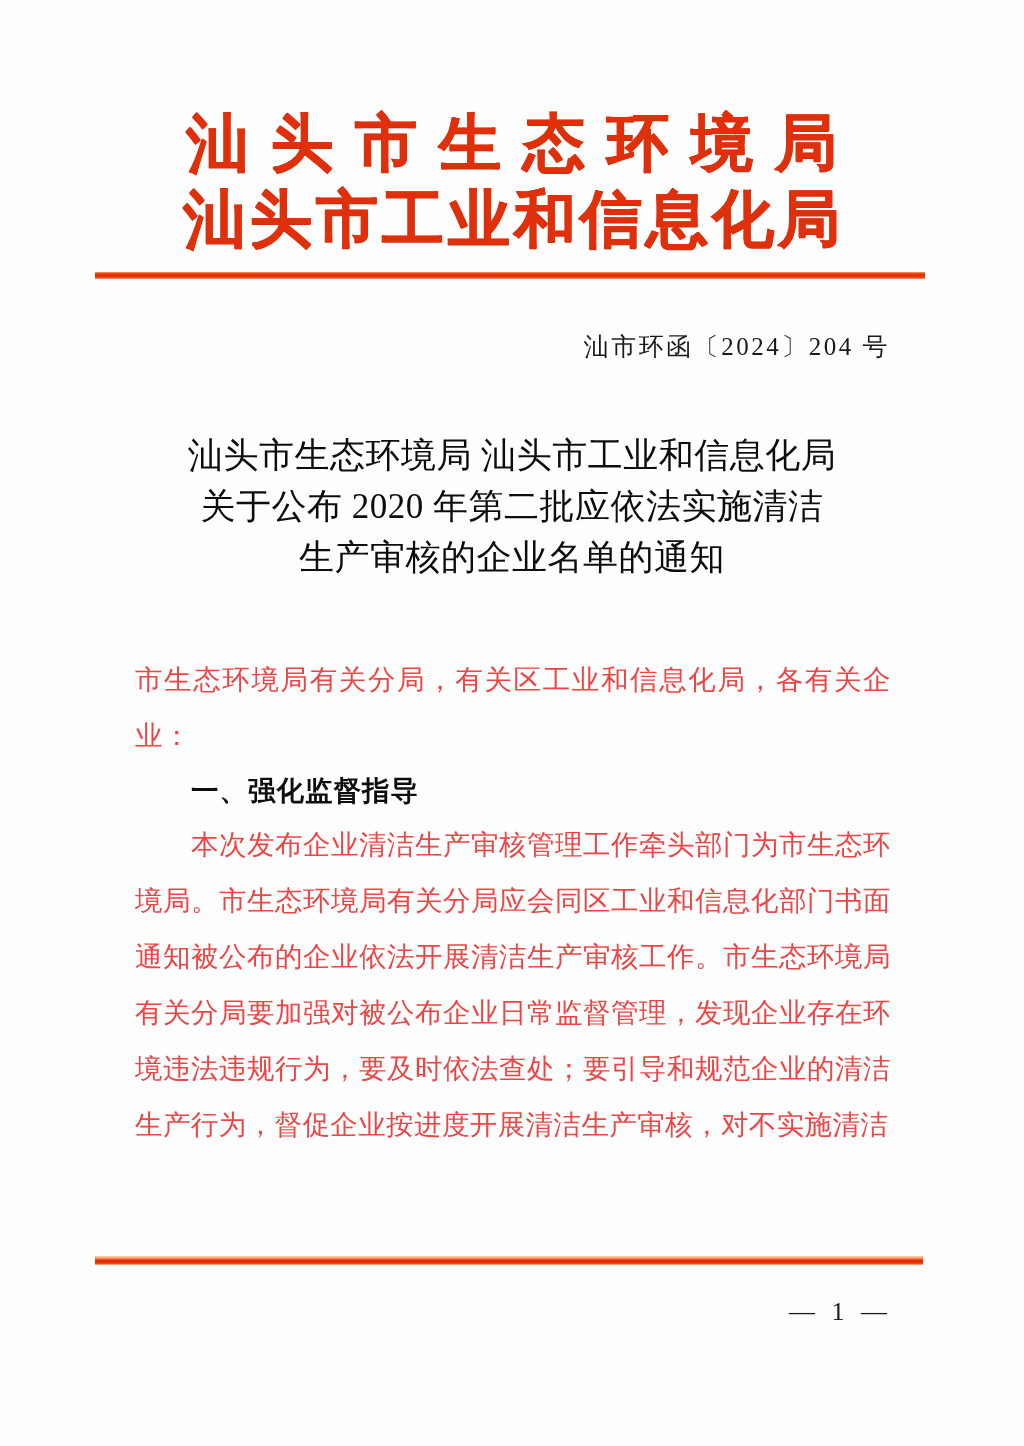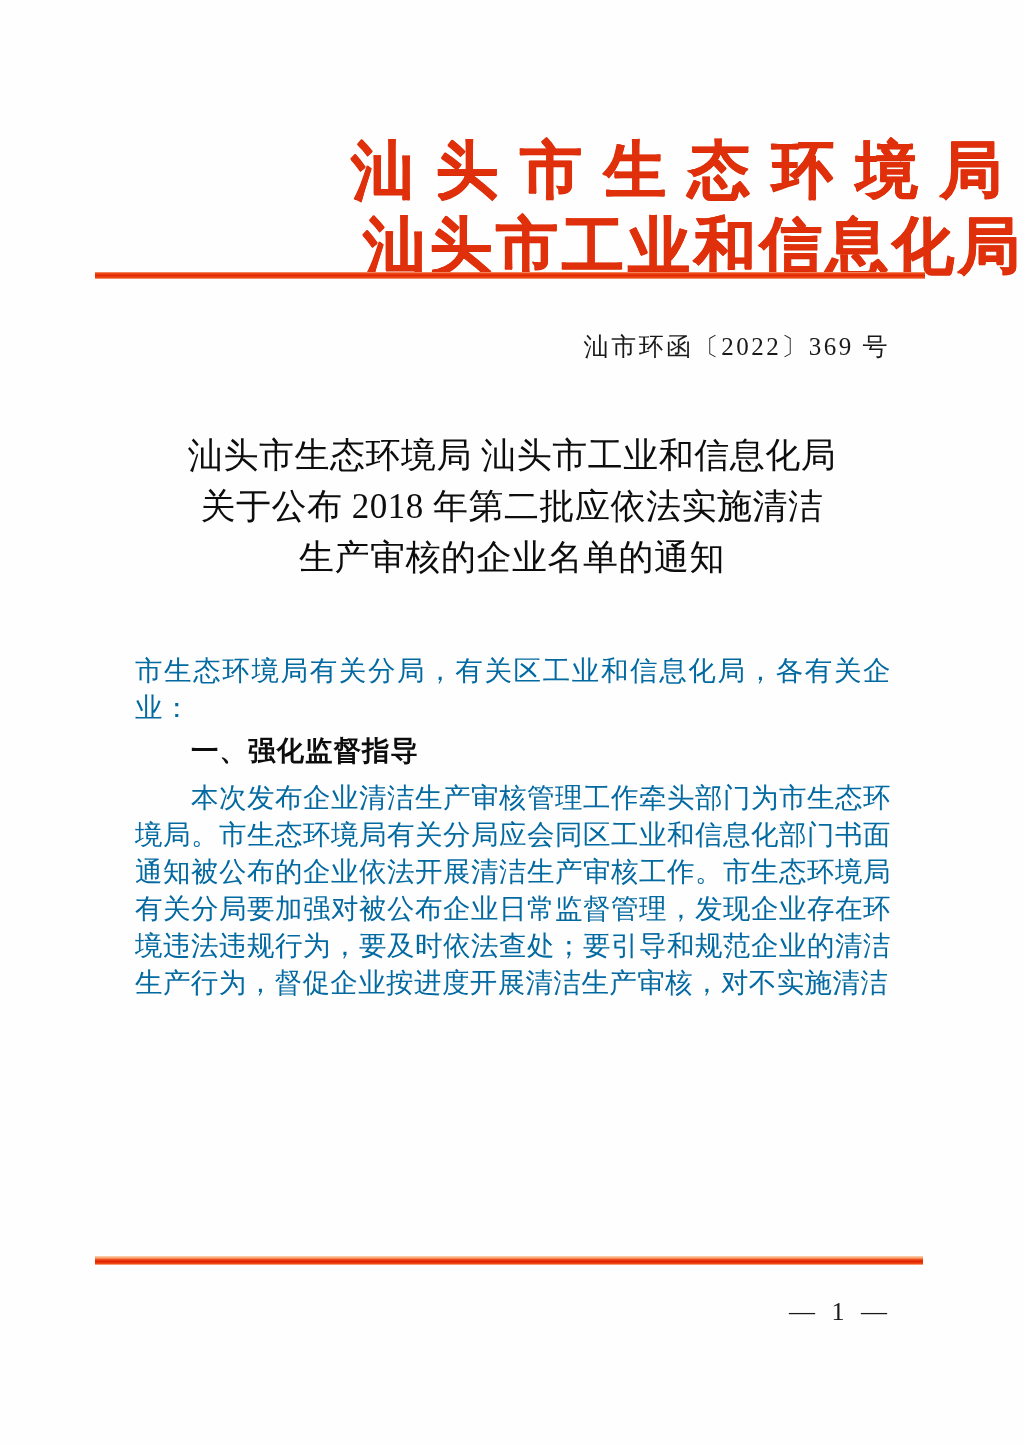--- a/index.html
+++ b/index.html
@@ -18,22 +18,21 @@
     font-family: "Liberation Serif", "DejaVu Serif", serif;
     color: #111111;
   }
 
   
   .letterhead {
     position: absolute;
     left: 0;
     right: 0;
     top: 112px;
-    text-align: right;
-    margin-top: 27px;
+    text-align: center;
   }
 
   .letterhead-line {
     color: #e0300b;
     font-family: "Liberation Serif", "DejaVu Serif", serif;
     font-weight: 700;
     line-height: 1.0;
     white-space: nowrap;
     text-shadow:
        0.5px 0 0 #e0300b,
@@ -104,43 +103,43 @@
   
   .body-block {
     position: absolute;
     left: 135px;
     width: 756px;
     top: 652px;
   }
 
   .para {
     font-size: 27.5px;
-    line-height: 37px;
-    color: #0369a1;
+    line-height: 56px;
+    color: #ef4444;
     letter-spacing: 0.4px;
     text-align: justify;
     text-justify: inter-character;
     margin: 0;
     font-family: "Liberation Serif", "DejaVu Serif", serif;
     white-space: pre-wrap;
   }
 
   .para.indent {
     text-indent: 56px;
   }
 
   .section-heading {
     font-size: 27.5px;
     line-height: 53px;
     font-weight: 700;
     color: #0d0d0d;
     text-indent: 56px;
     letter-spacing: 1px;
     margin: 0;
-    font-family: Liberation Mono, monospace;
+    font-family: Liberation Sans, sans-serif;
   }
 
   
   .rule-bottom {
     position: absolute;
     left: 95px;
     width: 828px;
     top: 1256px;
     height: 9px;
     background: linear-gradient(
@@ -169,25 +168,25 @@
 
 <div class="page">
 
   <div class="letterhead">
     <div class="letterhead-line line-1">汕头市生态环境局</div>
     <div class="letterhead-line line-2">汕头市工业和信息化局</div>
   </div>
 
   <div class="rule-top"></div>
 
-  <div class="doc-number">汕市环函〔2022〕369 号</div>
+  <div class="doc-number">汕市环函〔2024〕204 号</div>
 
   <div class="doc-title">
     <div class="tline">汕头市生态环境局 汕头市工业和信息化局</div>
-    <div class="tline">关于公布 2018 年第二批应依法实施清洁</div>
+    <div class="tline">关于公布 2020 年第二批应依法实施清洁</div>
     <div class="tline">生产审核的企业名单的通知</div>
   </div>
 
   <div class="body-block">
     <p class="para">市生态环境局有关分局，有关区工业和信息化局，各有关企业：</p>
 
 
     <p class="section-heading">一、强化监督指导</p>
 
     <p class="para indent">本次发布企业清洁生产审核管理工作牵头部门为市生态环境局。市生态环境局有关分局应会同区工业和信息化部门书面通知被公布的企业依法开展清洁生产审核工作。市生态环境局有关分局要加强对被公布企业日常监督管理，发现企业存在环境违法违规行为，要及时依法查处；要引导和规范企业的清洁生产行为，督促企业按进度开展清洁生产审核，对不实施清洁</p>

